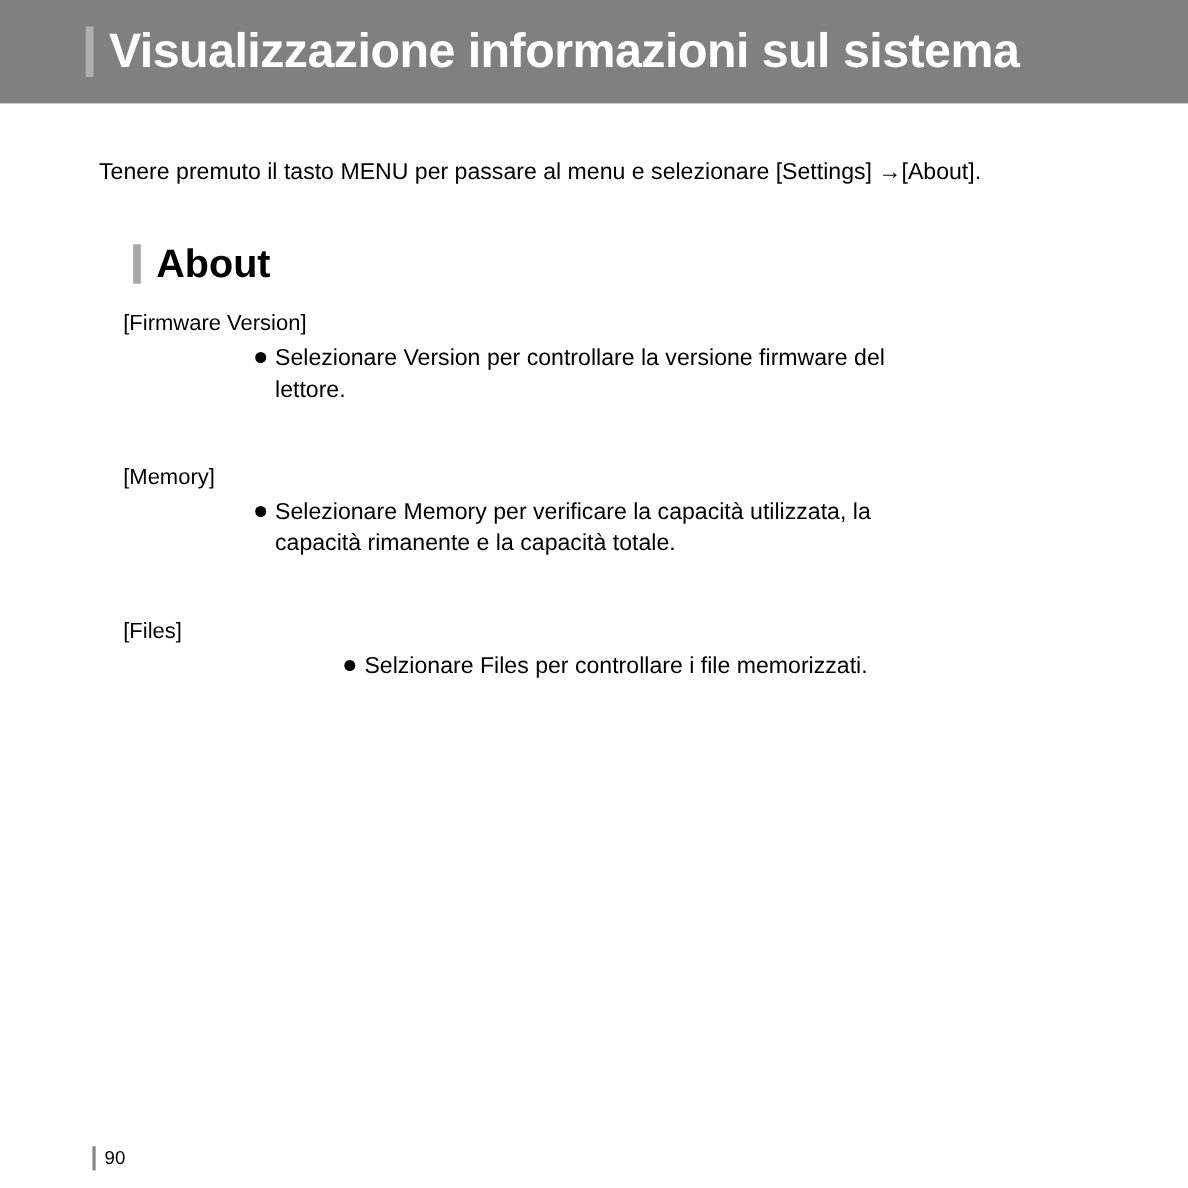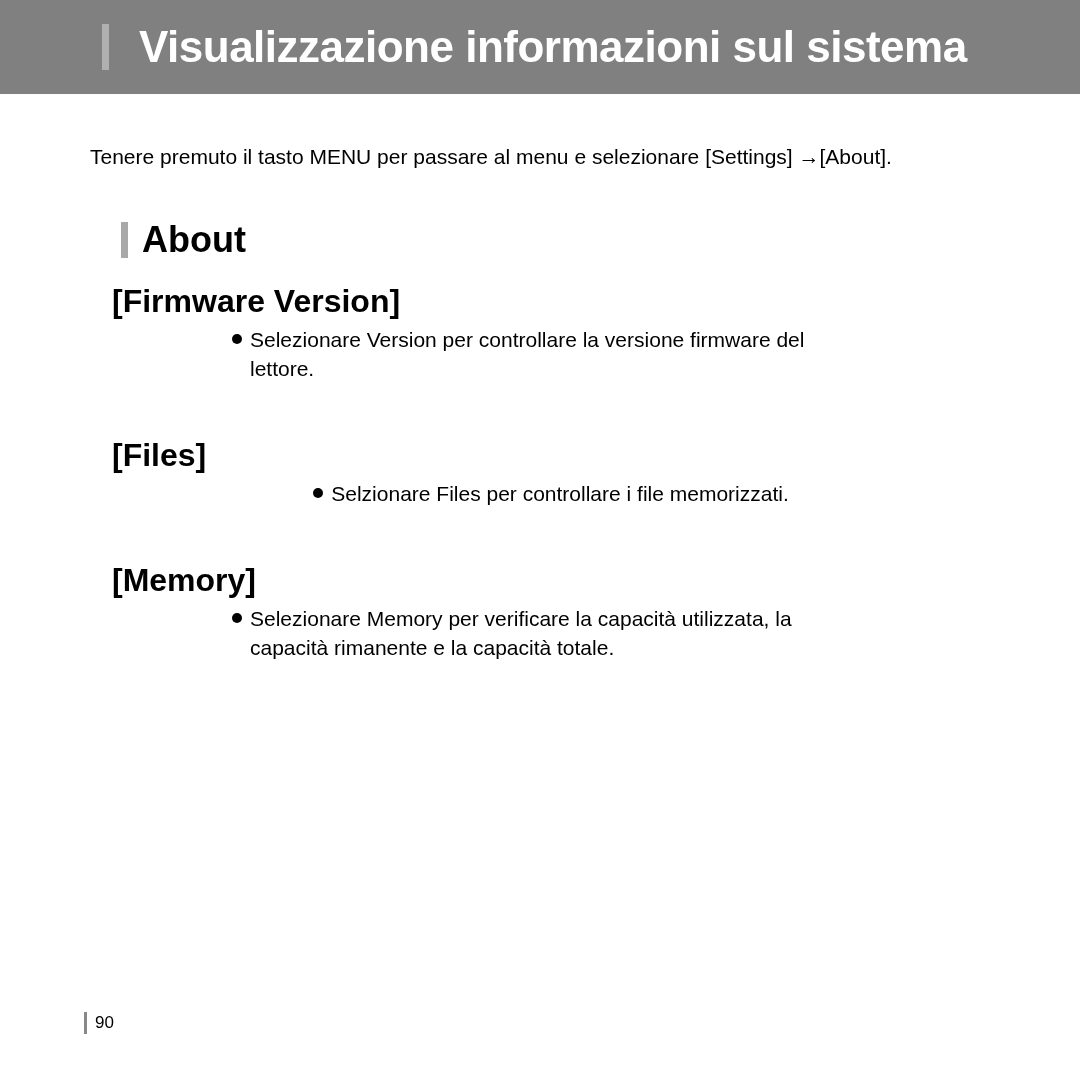--- a/index.html
+++ b/index.html
@@ -12,22 +12,21 @@
     position: relative;
   }
   .header-bar {
     width: 100%;
     background: #808080;
     padding: 22px 0 22px 0;
   }
   .header-title {
     display: flex;
     align-items: center;
-    padding-left: 102px;
-    gap: 16px;
+    padding-left: 78px;
   }
   .header-rule {
     width: 7px;
     height: 46px;
     background: #b0b0b0;
     margin-right: 14px;
   }
   .header-text {
     color: #ffffff;
     font-size: 44px;
@@ -56,22 +55,22 @@
   }
   .section-text {
     font-size: 36px;
     font-weight: bold;
   }
   .subsection {
     margin-left: 22px;
     margin-bottom: 54px;
   }
   .sub-label {
-    font-size: 32px;
-    font-weight: bold;
+    font-size: 20px;
+    font-weight: normal;
     margin-bottom: 6px;
   }
   .bullet-line {
     display: flex;
     align-items: flex-start;
     font-size: 21px;
     line-height: 1.35;
     justify-content: center;
   }
   .bullet-dot {
@@ -83,21 +82,21 @@
     margin-top: 8px;
     margin-right: 8px;
     flex-shrink: 0;
   }
   .bullet-text {
     max-width: 620px;
   }
   .page-footer {
     position: absolute;
     left: 84px;
-    bottom: 46px;
+    bottom: 16px;
     display: flex;
     align-items: center;
     margin-top: 32px;
   }
   .footer-rule {
     width: 3px;
     height: 22px;
     background: #888;
     margin-right: 8px;
   }
@@ -126,32 +125,32 @@
 
   <div class="subsection">
     <div class="sub-label">[Firmware Version]</div>
     <div class="bullet-line">
       <span class="bullet-dot"></span>
       <span class="bullet-text">Selezionare Version per controllare la versione firmware del lettore.</span>
     </div>
   </div>
 
   <div class="subsection">
+    <div class="sub-label">[Memory]</div>
+    <div class="bullet-line">
+      <span class="bullet-dot"></span>
+      <span class="bullet-text">Selezionare Memory per verificare la capacità utilizzata, la capacità rimanente e la capacità totale.</span>
+    </div>
+  </div>
+
+  <div class="subsection">
     <div class="sub-label">[Files]</div>
     <div class="bullet-line">
       <span class="bullet-dot"></span>
       <span class="bullet-text">Selzionare Files per controllare i file memorizzati.</span>
-    </div>
-  </div>
-
-  <div class="subsection">
-    <div class="sub-label">[Memory]</div>
-    <div class="bullet-line">
-      <span class="bullet-dot"></span>
-      <span class="bullet-text">Selezionare Memory per verificare la capacità utilizzata, la capacità rimanente e la capacità totale.</span>
     </div>
   </div>
 
 </div>
 
 <div class="page-footer">
   <div class="footer-rule"></div>
   <span class="footer-num">90</span>
 </div>
 

